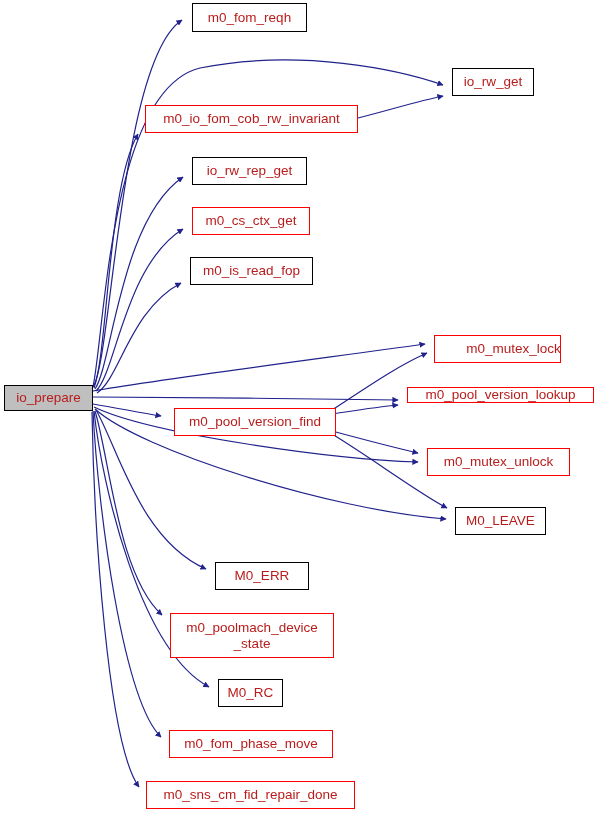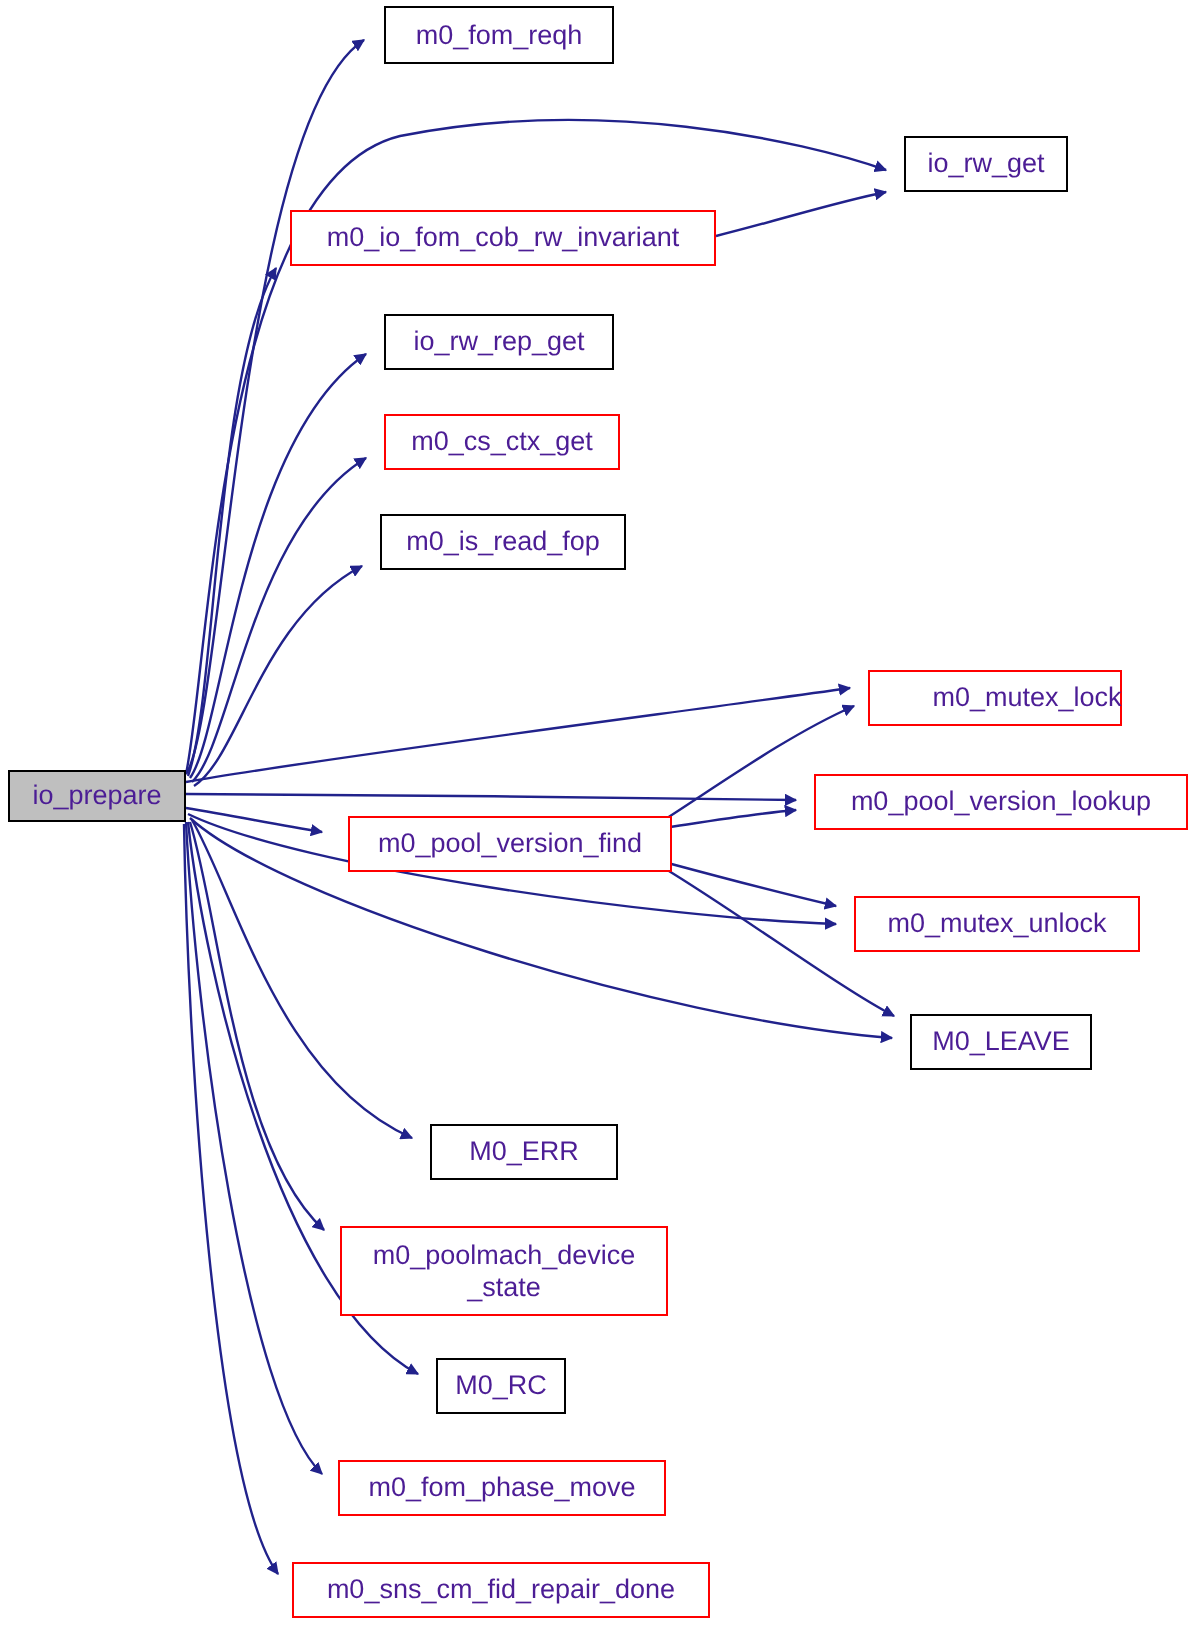--- a/index.html
+++ b/index.html
@@ -26,21 +26,21 @@
   }
   .node {
     position: absolute;
     box-sizing: border-box;
     display: flex;
     align-items: center;
     justify-content: center;
     text-align: center;
     font-size: 13.5px;
     line-height: 1.12;
-    color: #4c1d95;
+    color: #b91c1c;
     background: #ffffff;
     border: 1px solid #000000;
     white-space: pre;
     letter-spacing: 0px;
   }
   .node.red {
     border-color: #ff0000;
   }
   .node.root {
     background: #bfbfbf;
@@ -85,21 +85,21 @@
 
   <div id="node-layer">
       <div class="node root" style="left: 4px; top: 385px; width: 89px; height: 26px;"><span>io_prepare</span></div>
       <div class="node" style="left: 192px; top: 3px; width: 115px; height: 29px;"><span>m0_fom_reqh</span></div>
       <div class="node" style="left: 452px; top: 68px; width: 82px; height: 28px;"><span>io_rw_get</span></div>
       <div class="node red" style="left: 145px; top: 105px; width: 213px; height: 28px;"><span>m0_io_fom_cob_rw_invariant</span></div>
       <div class="node" style="left: 192px; top: 157px; width: 115px; height: 28px; text-align: center;"><span>io_rw_rep_get</span></div>
       <div class="node red" style="left: 192px; top: 207px; width: 118px; height: 28px;"><span>m0_cs_ctx_get</span></div>
       <div class="node" style="left: 190px; top: 257px; width: 123px; height: 28px;"><span>m0_is_read_fop</span></div>
       <div class="node red" style="left: 434px; top: 335px; width: 127px; height: 28px; padding-left: 32px;"><span>m0_mutex_lock</span></div>
-      <div class="node red" style="left: 407px; top: 387px; width: 187px; height: 28px;"><span>m0_pool_version_lookup</span></div>
+      <div class="node red" style="left: 407px; top: 387px; width: 187px; height: 16px; align-items: flex-end;"><span>m0_pool_version_lookup</span></div>
       <div class="node red" style="left: 174px; top: 408px; width: 162px; height: 28px;"><span>m0_pool_version_find</span></div>
       <div class="node red" style="left: 427px; top: 448px; width: 143px; height: 28px;"><span>m0_mutex_unlock</span></div>
       <div class="node" style="left: 455px; top: 507px; width: 91px; height: 28px;"><span>M0_LEAVE</span></div>
       <div class="node" style="left: 215px; top: 562px; width: 94px; height: 28px;"><span>M0_ERR</span></div>
       <div class="node red" style="left: 170px; top: 613px; width: 164px; height: 45px;"><span>m0_poolmach_device
 _state</span></div>
       <div class="node" style="left: 218px; top: 679px; width: 65px; height: 28px;"><span>M0_RC</span></div>
       <div class="node red" style="left: 169px; top: 730px; width: 164px; height: 28px;"><span>m0_fom_phase_move</span></div>
       <div class="node red" style="left: 146px; top: 781px; width: 209px; height: 28px;"><span>m0_sns_cm_fid_repair_done</span></div>
     </div>

